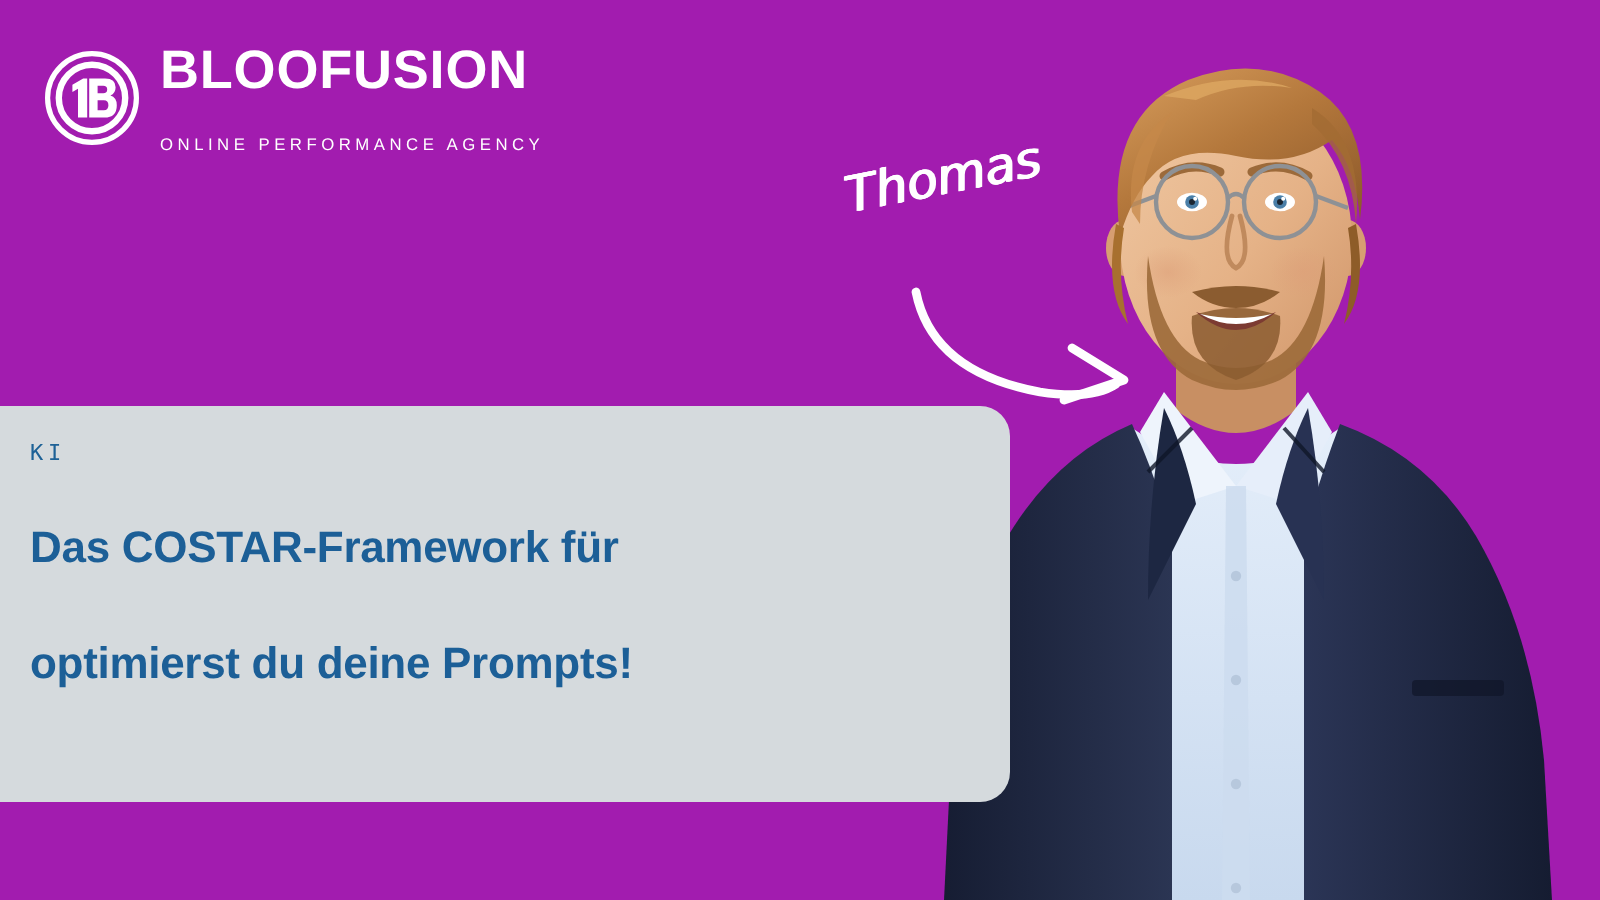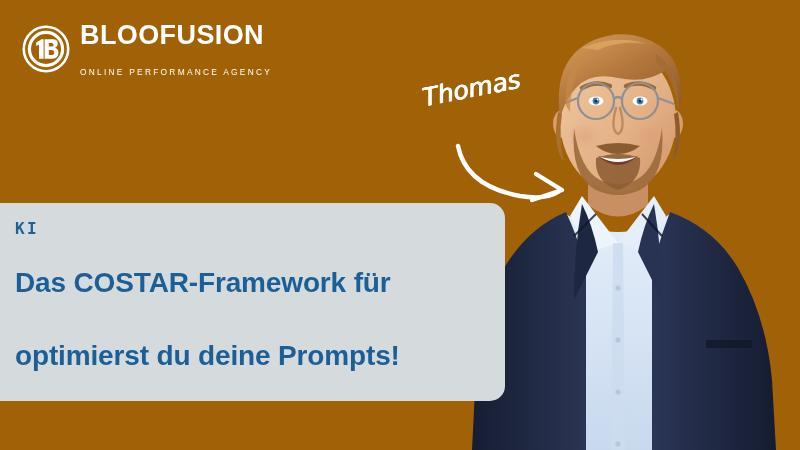--- a/index.html
+++ b/index.html
@@ -7,21 +7,21 @@
     padding: 0;
     background: #ffffff;
   }
   * { box-sizing: border-box; }
 
   .stage {
     position: relative;
     width: 800px;
     height: 450px;
     overflow: hidden;
-    background: #a16207;
+    background: #a21caf;
     font-family: "Liberation Sans", sans-serif;
   }
 
   
   .logo {
     position: absolute;
     left: 22px;
     top: 22px;
     display: flex;
     align-items: center;
@@ -94,29 +94,29 @@
     width: 521px;
     height: 198px;
     background: #d5dadd;
     border-radius: 0 15px 15px 0;
     z-index: 24;
     padding: 18px 46px 16px 31px;
   }
   .card-eyebrow {
     color: #1d6196;
     font-family: "DejaVu Sans Mono", monospace;
-    font-size: 16px;
+    font-size: 11px;
     letter-spacing: 2.4px;
-    font-weight: bold;
+    font-weight: normal;
     line-height: 1;
     margin: 0 0 28px 0;
   }
   .card-heading {
     color: #1c5f97;
-    font-size: 28px;
+    font-size: 22px;
     font-weight: bold;
     line-height: 1.31;
     letter-spacing: -0.15px;
     margin: 0;
     max-width: 430px;
   }
 </style>
 </head>
 <body>
 

